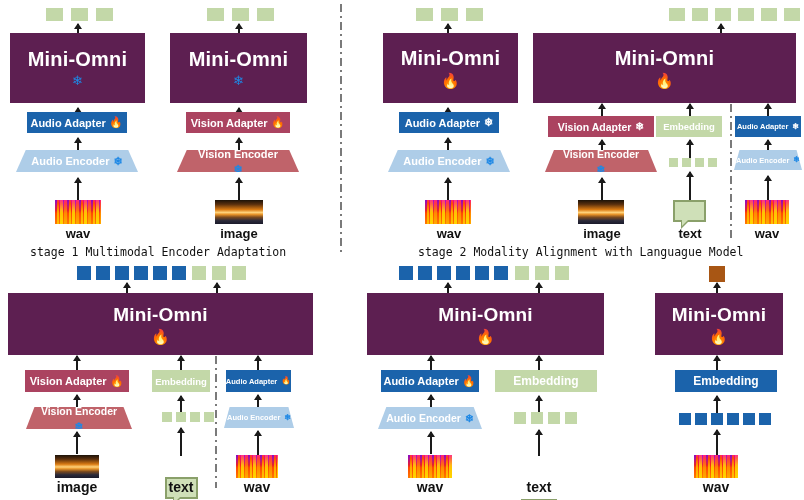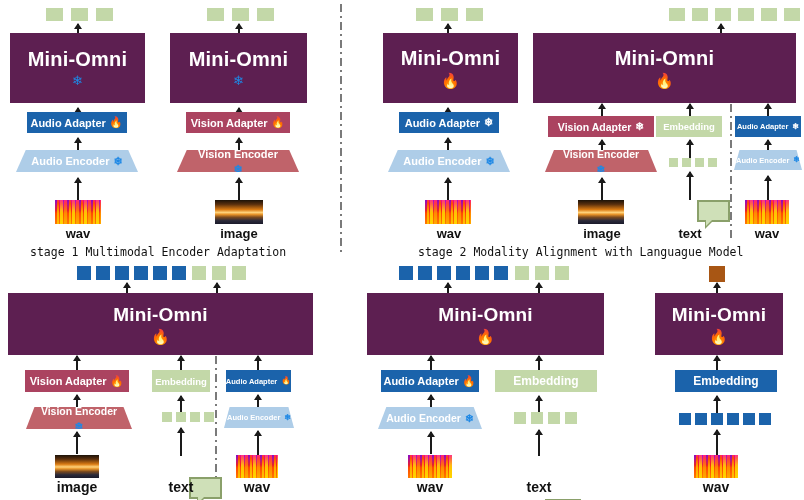--- a/index.html
+++ b/index.html
@@ -1,19 +1,19 @@
 <!DOCTYPE html>
 <html><head>
 <meta charset="utf-8">
 <style>
   html,body{margin:0;padding:0;background:#ffffff;}
   body{width:804px;height:500px;position:relative;overflow:hidden;
        font-family:"Liberation Sans",sans-serif;}
 
-  .canvas{position:absolute;left:0;top:0;width:672px;height:500px;padding-left:24px;}
+  .canvas{position:absolute;left:0;top:0;width:672px;height:500px;}
 
   
   .abs{position:absolute;box-sizing:border-box;}
 
   
   .omni{background:#5d1f51;display:flex;flex-direction:column;
         align-items:center;justify-content:center;color:#ffffff;}
   .omni .omni-label{font-weight:bold;letter-spacing:.2px;line-height:1;
         color:#ffffff;white-space:nowrap;}
   .omni .statemark{line-height:1;margin-top:5px;}

